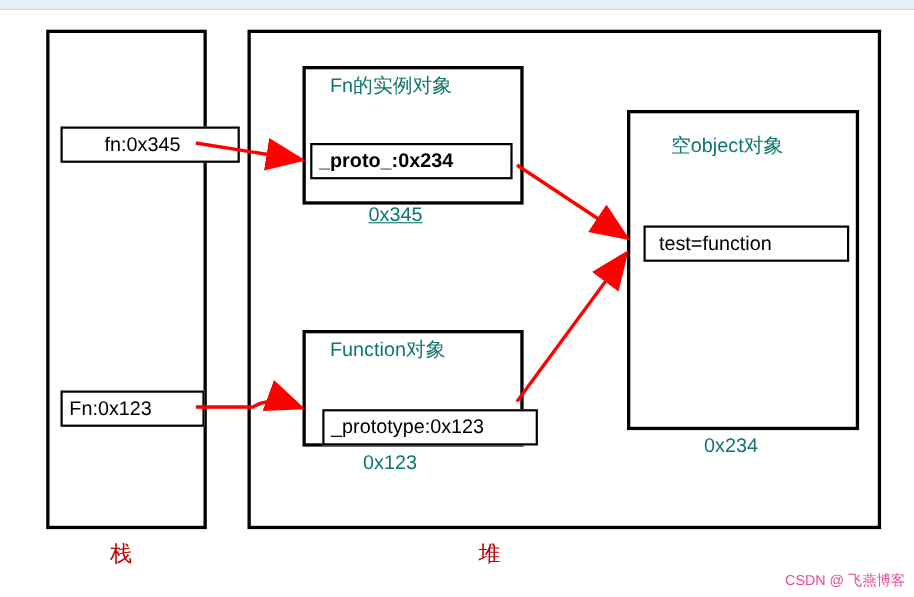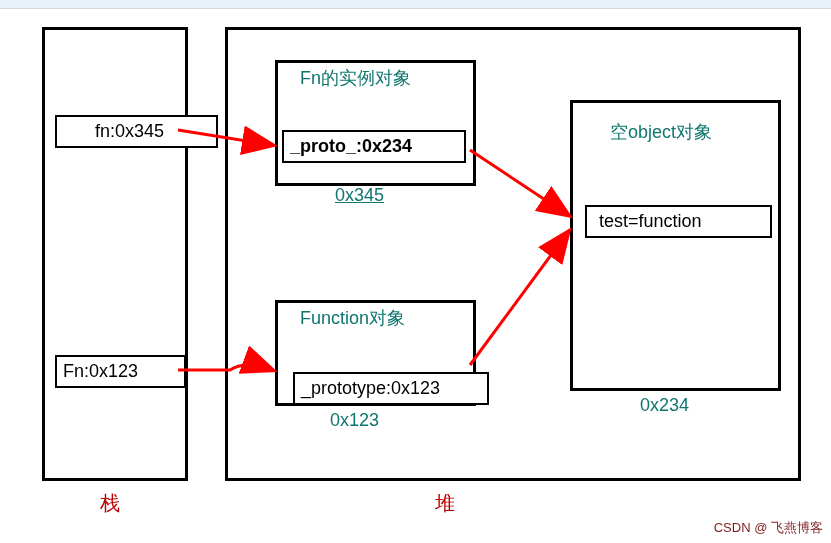--- a/index.html
+++ b/index.html
@@ -40,21 +40,21 @@
   }
   .red-label {
     color: #c00000;
     font-size: 20px;
   }
   .watermark {
     position: absolute;
     right: 8px;
     bottom: 6px;
     font-size: 13px;
-    color: #7f1d1d;
+    color: #ec4899;
   }
   svg.arrows {
     position: absolute;
     top: 0;
     left: 0;
     pointer-events: none;
   }
 </style>
 </head>
 <body>

